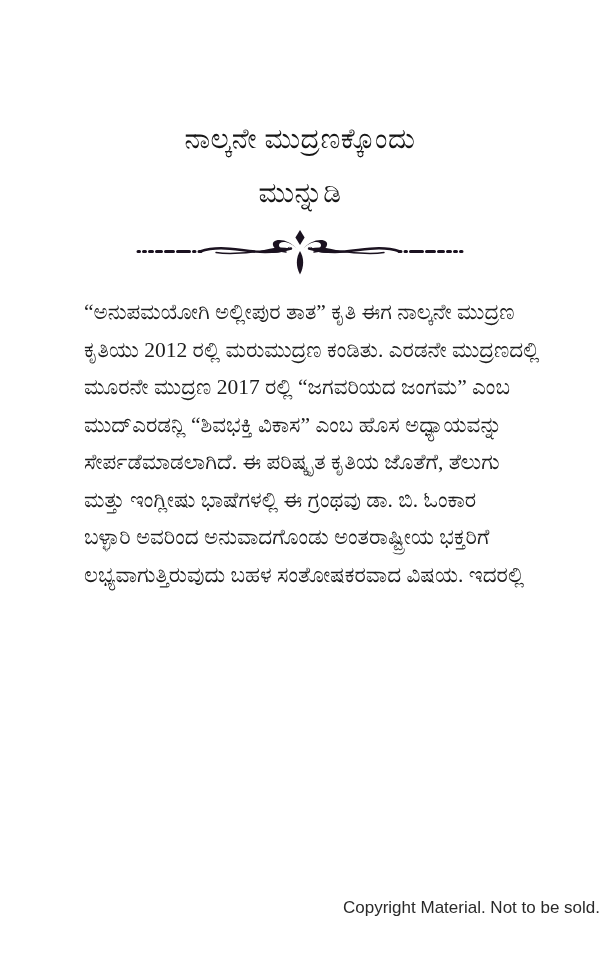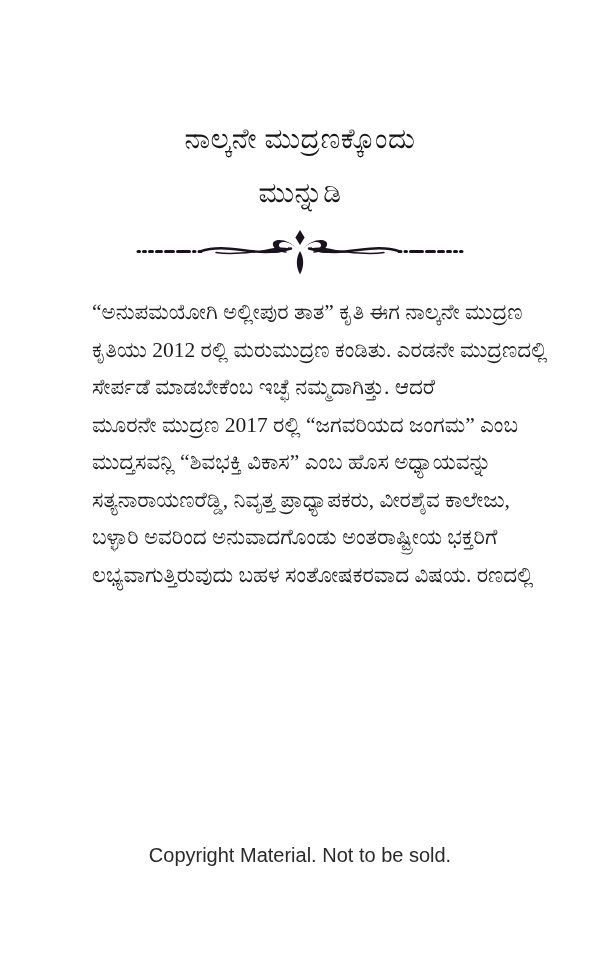--- a/index.html
+++ b/index.html
@@ -36,41 +36,40 @@
     left: 0;
     width: 600px;
     text-align: center;
   }
   .divider svg { display: inline-block; }
   .body {
     position: absolute;
     top: 295px;
     left: 84px;
     width: 432px;
-    margin-left: 8px;
   }
   .bline {
     height: 37.5px;
     font-size: 21.5px;
     line-height: 34px;
     text-align: justify;
     text-align-last: justify;
     white-space: nowrap;
     color: #1c1c1c;
   }
   
   .bline::after { content: ""; display: inline-block; width: 100%; }
   .footer {
     position: absolute;
-    top: 844px;
+    top: 898px;
     left: 0;
     width: 600px;
-    text-align: center;
+    text-align: right;
     font-family: "Liberation Sans", "DejaVu Sans", sans-serif;
-    font-size: 20px;
+    font-size: 17px;
     color: #2a2a2a;
   }
 </style>
 </head>
 <body>
 
 <div class="page">
 
   <h1 class="title">
     <span class="title-line">ನಾಲ್ಕನೇ ಮುದ್ರಣಕ್ಕೊಂದು</span>
@@ -102,23 +101,23 @@
 
         <line x1="8" y1="23.5" x2="72" y2="23.5" stroke-width="3" stroke-dasharray="1.5 4 2 4 3 4 5 4 8 4 12 4"></line>
         <line x1="332" y1="23.5" x2="268" y2="23.5" stroke-width="3" stroke-dasharray="1.5 4 2 4 3 4 5 4 8 4 12 4"></line>
       </g>
     </svg>
   </div>
 
   <div class="body">
     <div class="bline">“ಅನುಪಮಯೋಗಿ ಅಲ್ಲೀಪುರ ತಾತ” ಕೃತಿ ಈಗ ನಾಲ್ಕನೇ ಮುದ್ರಣ</div>
     <div class="bline">ಕೃತಿಯು 2012 ರಲ್ಲಿ ಮರುಮುದ್ರಣ ಕಂಡಿತು. ಎರಡನೇ ಮುದ್ರಣದಲ್ಲಿ</div>
-    <div class="bline">ಸೇರ್ಪಡೆ ಮಾಡಬೇಕೆಂಬ ಇಚ್ಛೆ ನಮ್ಮದಾಗಿತ್ತು. ಆದರೆ</div>
     <div class="bline">ಮೂರನೇ ಮುದ್ರಣ 2017 ರಲ್ಲಿ “ಜಗವರಿಯದ ಜಂಗಮ” ಎಂಬ</div>
-    <div class="bline">ಮುದ್ತಸವನ್ಲಿ “ಶಿವಭಕ್ತಿ ವಿಕಾಸ” ಎಂಬ ಹೊಸ ಅಧ್ಯಾಯವನ್ನು</div>
-    <div class="bline">ಸತ್ಯನಾರಾಯಣರೆಡ್ಡಿ, ನಿವೃತ್ತ ಪ್ರಾಧ್ಯಾಪಕರು, ವೀರಶೈವ ಕಾಲೇಜು,</div>
+    <div class="bline">ಮುದ್ಎರಡನ್ಲಿ “ಶಿವಭಕ್ತಿ ವಿಕಾಸ” ಎಂಬ ಹೊಸ ಅಧ್ಯಾಯವನ್ನು</div>
+    <div class="bline">ಸೇರ್ಪಡೆಮಾಡಲಾಗಿದೆ. ಈ ಪರಿಷ್ಕೃತ ಕೃತಿಯ ಜೊತೆಗೆ, ತೆಲುಗು</div>
+    <div class="bline">ಮತ್ತು ಇಂಗ್ಲೀಷು ಭಾಷೆಗಳಲ್ಲಿ ಈ ಗ್ರಂಥವು ಡಾ. ಬಿ. ಓಂಕಾರ</div>
     <div class="bline">ಬಳ್ಳಾರಿ ಅವರಿಂದ ಅನುವಾದಗೊಂಡು ಅಂತರಾಷ್ಟ್ರೀಯ ಭಕ್ತರಿಗೆ</div>
-    <div class="bline">ಲಭ್ಯವಾಗುತ್ತಿರುವುದು ಬಹಳ ಸಂತೋಷಕರವಾದ ವಿಷಯ. ರಣದಲ್ಲಿ</div>
+    <div class="bline">ಲಭ್ಯವಾಗುತ್ತಿರುವುದು ಬಹಳ ಸಂತೋಷಕರವಾದ ವಿಷಯ. ಇದರಲ್ಲಿ</div>
   </div>
 
   <div class="footer">Copyright Material. Not to be sold.</div>
 
 </div>
 
 </body></html>

